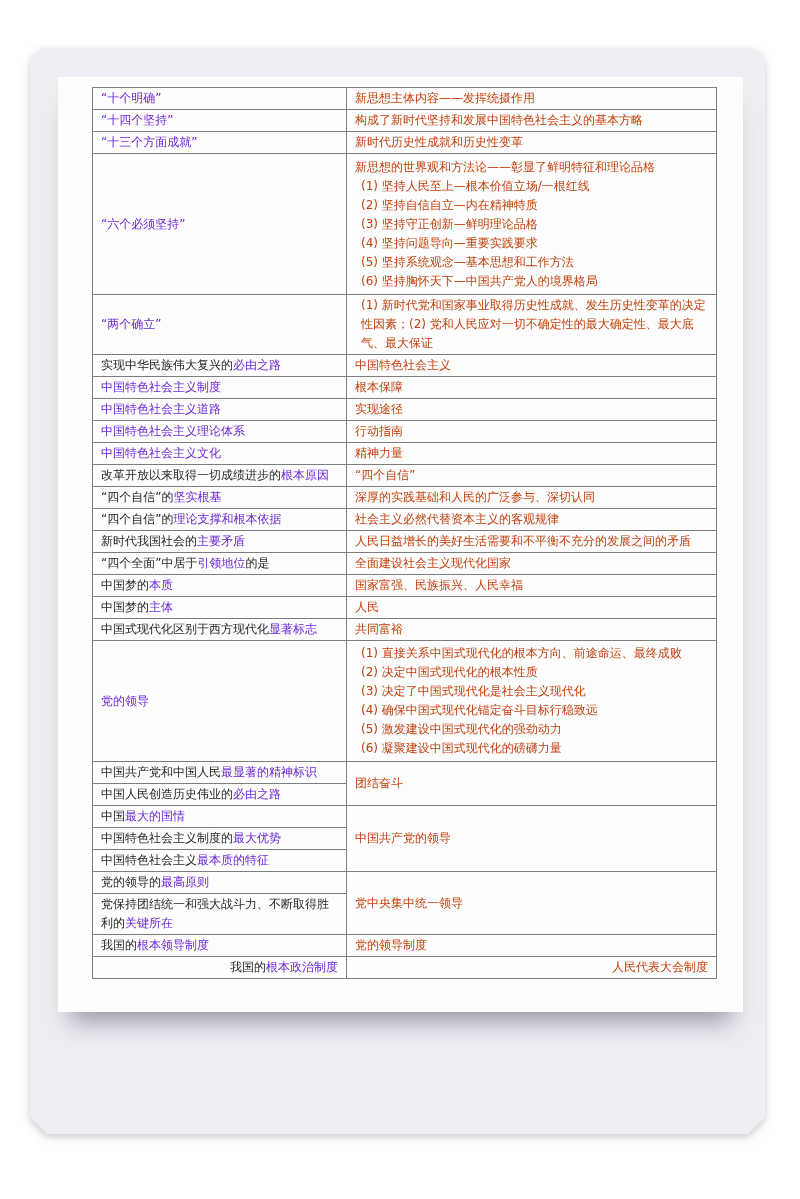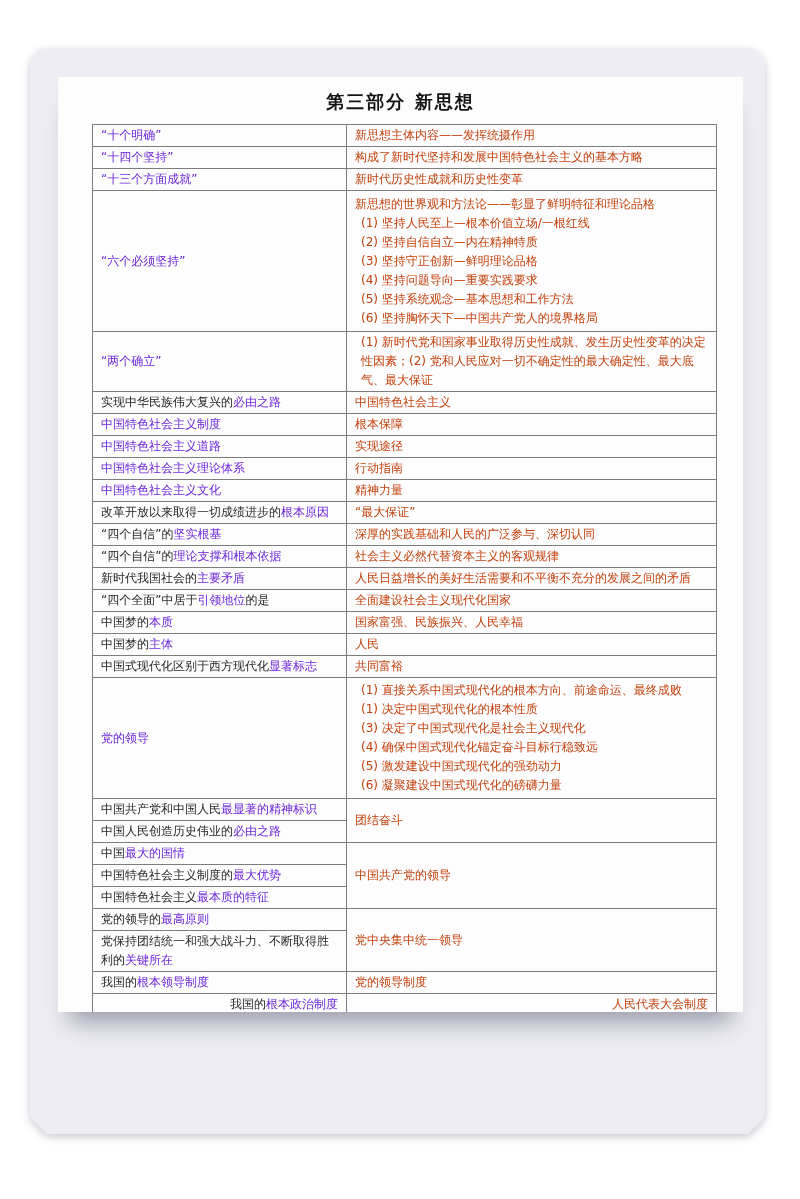--- a/index.html
+++ b/index.html
@@ -66,21 +66,20 @@
   .cell-right .ln { white-space: normal; }
   .cell-right .ln.num { padding-left: 6px; }
 </style>
 </head>
 <body>
 
 <div class="viewport">
   <div class="card-wrap">
     <div class="card">
       <div class="page">
-        <div class="page-title">第三部分 新思想</div>
         <table class="notes">
           <colgroup>
             <col style="width:254px">
             <col style="width:370px">
           </colgroup>
           <tbody id="notes-tbody">
               <tr style="height: 22px;">
                 <td class="cell-left"><span class="red">“十个明确”</span></td>
                 <td class="cell-right">
                   <div class="ln">新思想主体内容——发挥统摄作用</div>
@@ -142,21 +141,21 @@
               </tr>
               <tr style="height: 20px;">
                 <td class="cell-left"><span class="red">中国特色社会主义文化</span></td>
                 <td class="cell-right">
                   <div class="ln">精神力量</div>
                 </td>
               </tr>
               <tr style="height: 21px; padding-left: 16px;">
                 <td class="cell-left"><span>改革开放以来取得一切成绩进步的</span><span class="red">根本原因</span></td>
                 <td class="cell-right">
-                  <div class="ln">“最大保证”</div>
+                  <div class="ln">“四个自信”</div>
                 </td>
               </tr>
               <tr style="height: 20px;">
                 <td class="cell-left"><span>“四个自信”的</span><span class="red">坚实根基</span></td>
                 <td class="cell-right">
                   <div class="ln">深厚的实践基础和人民的广泛参与、深切认同</div>
                 </td>
               </tr>
               <tr style="height: 21px;">
                 <td class="cell-left"><span>“四个自信”的</span><span class="red">理论支撑和根本依据</span></td>
@@ -191,21 +190,21 @@
               <tr style="height: 20px;">
                 <td class="cell-left"><span>中国式现代化区别于西方现代化</span><span class="red">显著标志</span></td>
                 <td class="cell-right">
                   <div class="ln">共同富裕</div>
                 </td>
               </tr>
               <tr style="height: 121px;">
                 <td class="cell-left"><span class="red">党的领导</span></td>
                 <td class="cell-right">
                   <div class="ln num">(1) 直接关系中国式现代化的根本方向、前途命运、最终成败</div>
-                  <div class="ln num">(1) 决定中国式现代化的根本性质</div>
+                  <div class="ln num">(2) 决定中国式现代化的根本性质</div>
                   <div class="ln num">(3) 决定了中国式现代化是社会主义现代化</div>
                   <div class="ln num">(4) 确保中国式现代化锚定奋斗目标行稳致远</div>
                   <div class="ln num">(5) 激发建设中国式现代化的强劲动力</div>
                   <div class="ln num">(6) 凝聚建设中国式现代化的磅礴力量</div>
                 </td>
               </tr>
               <tr style="height: 21px;">
                 <td class="cell-left"><span>中国共产党和中国人民</span><span class="red">最显著的精神标识</span></td>
                 <td class="cell-right" rowspan="2">
                   <div class="ln">团结奋斗</div>

